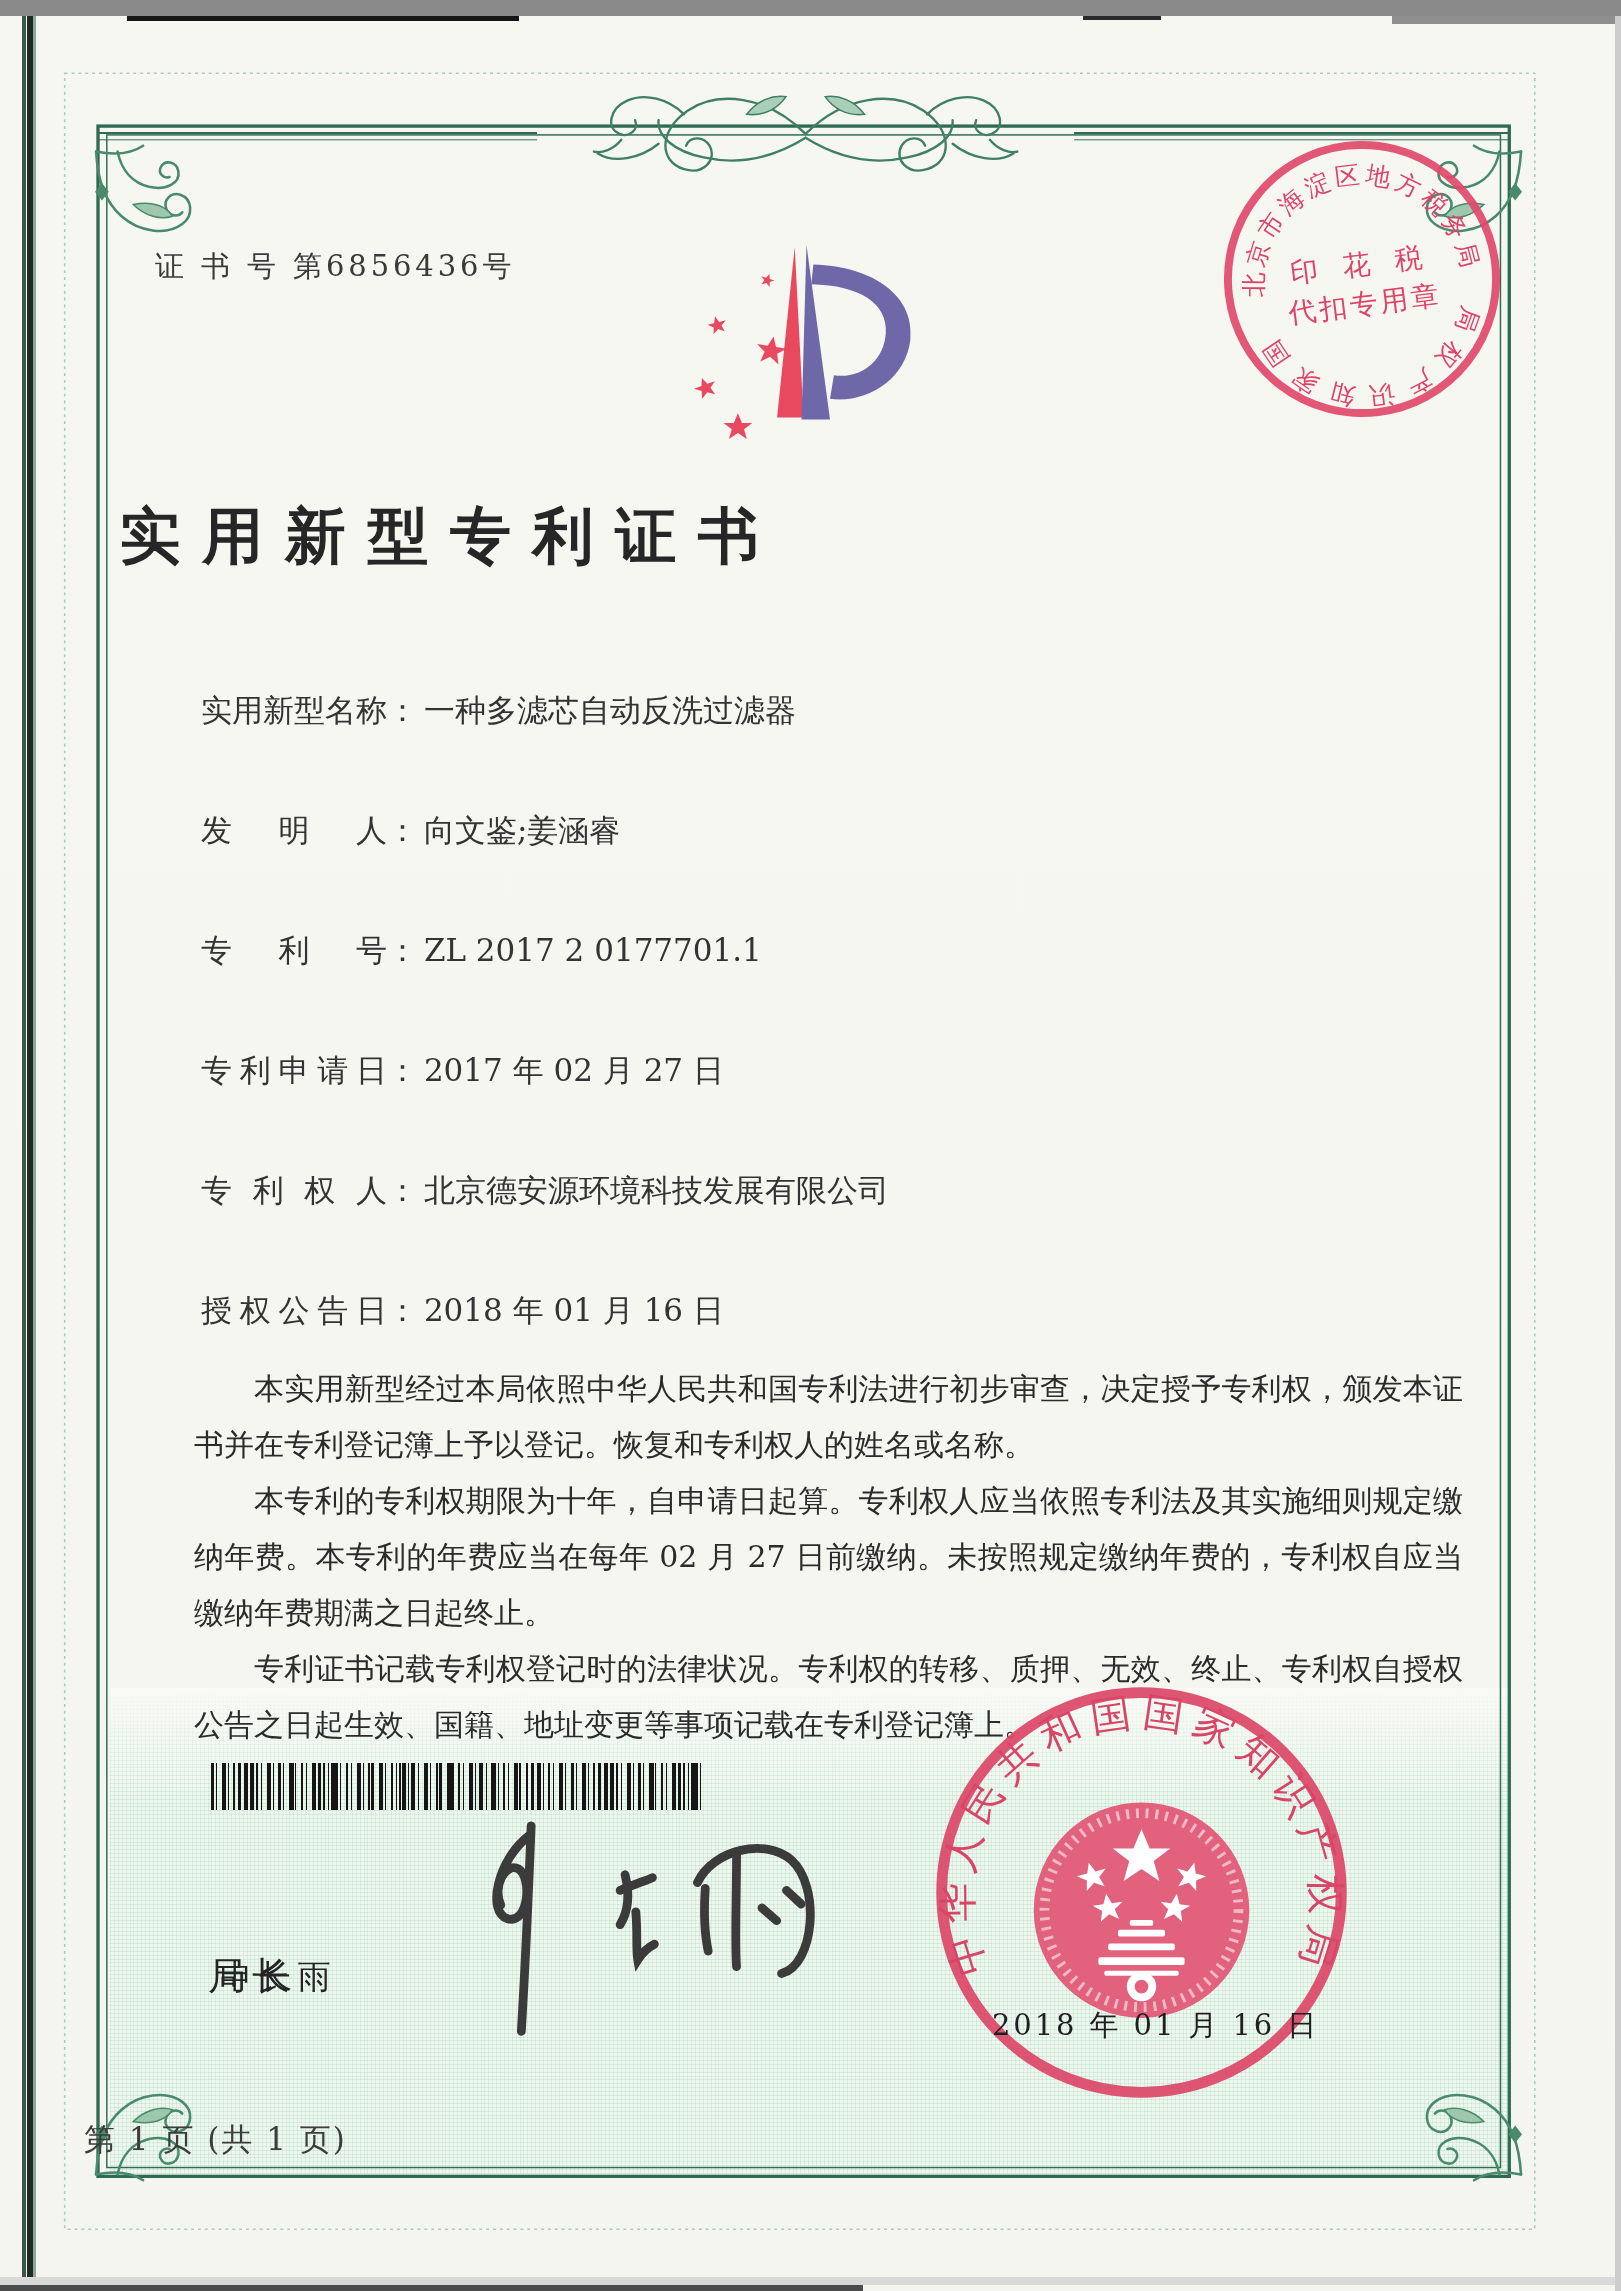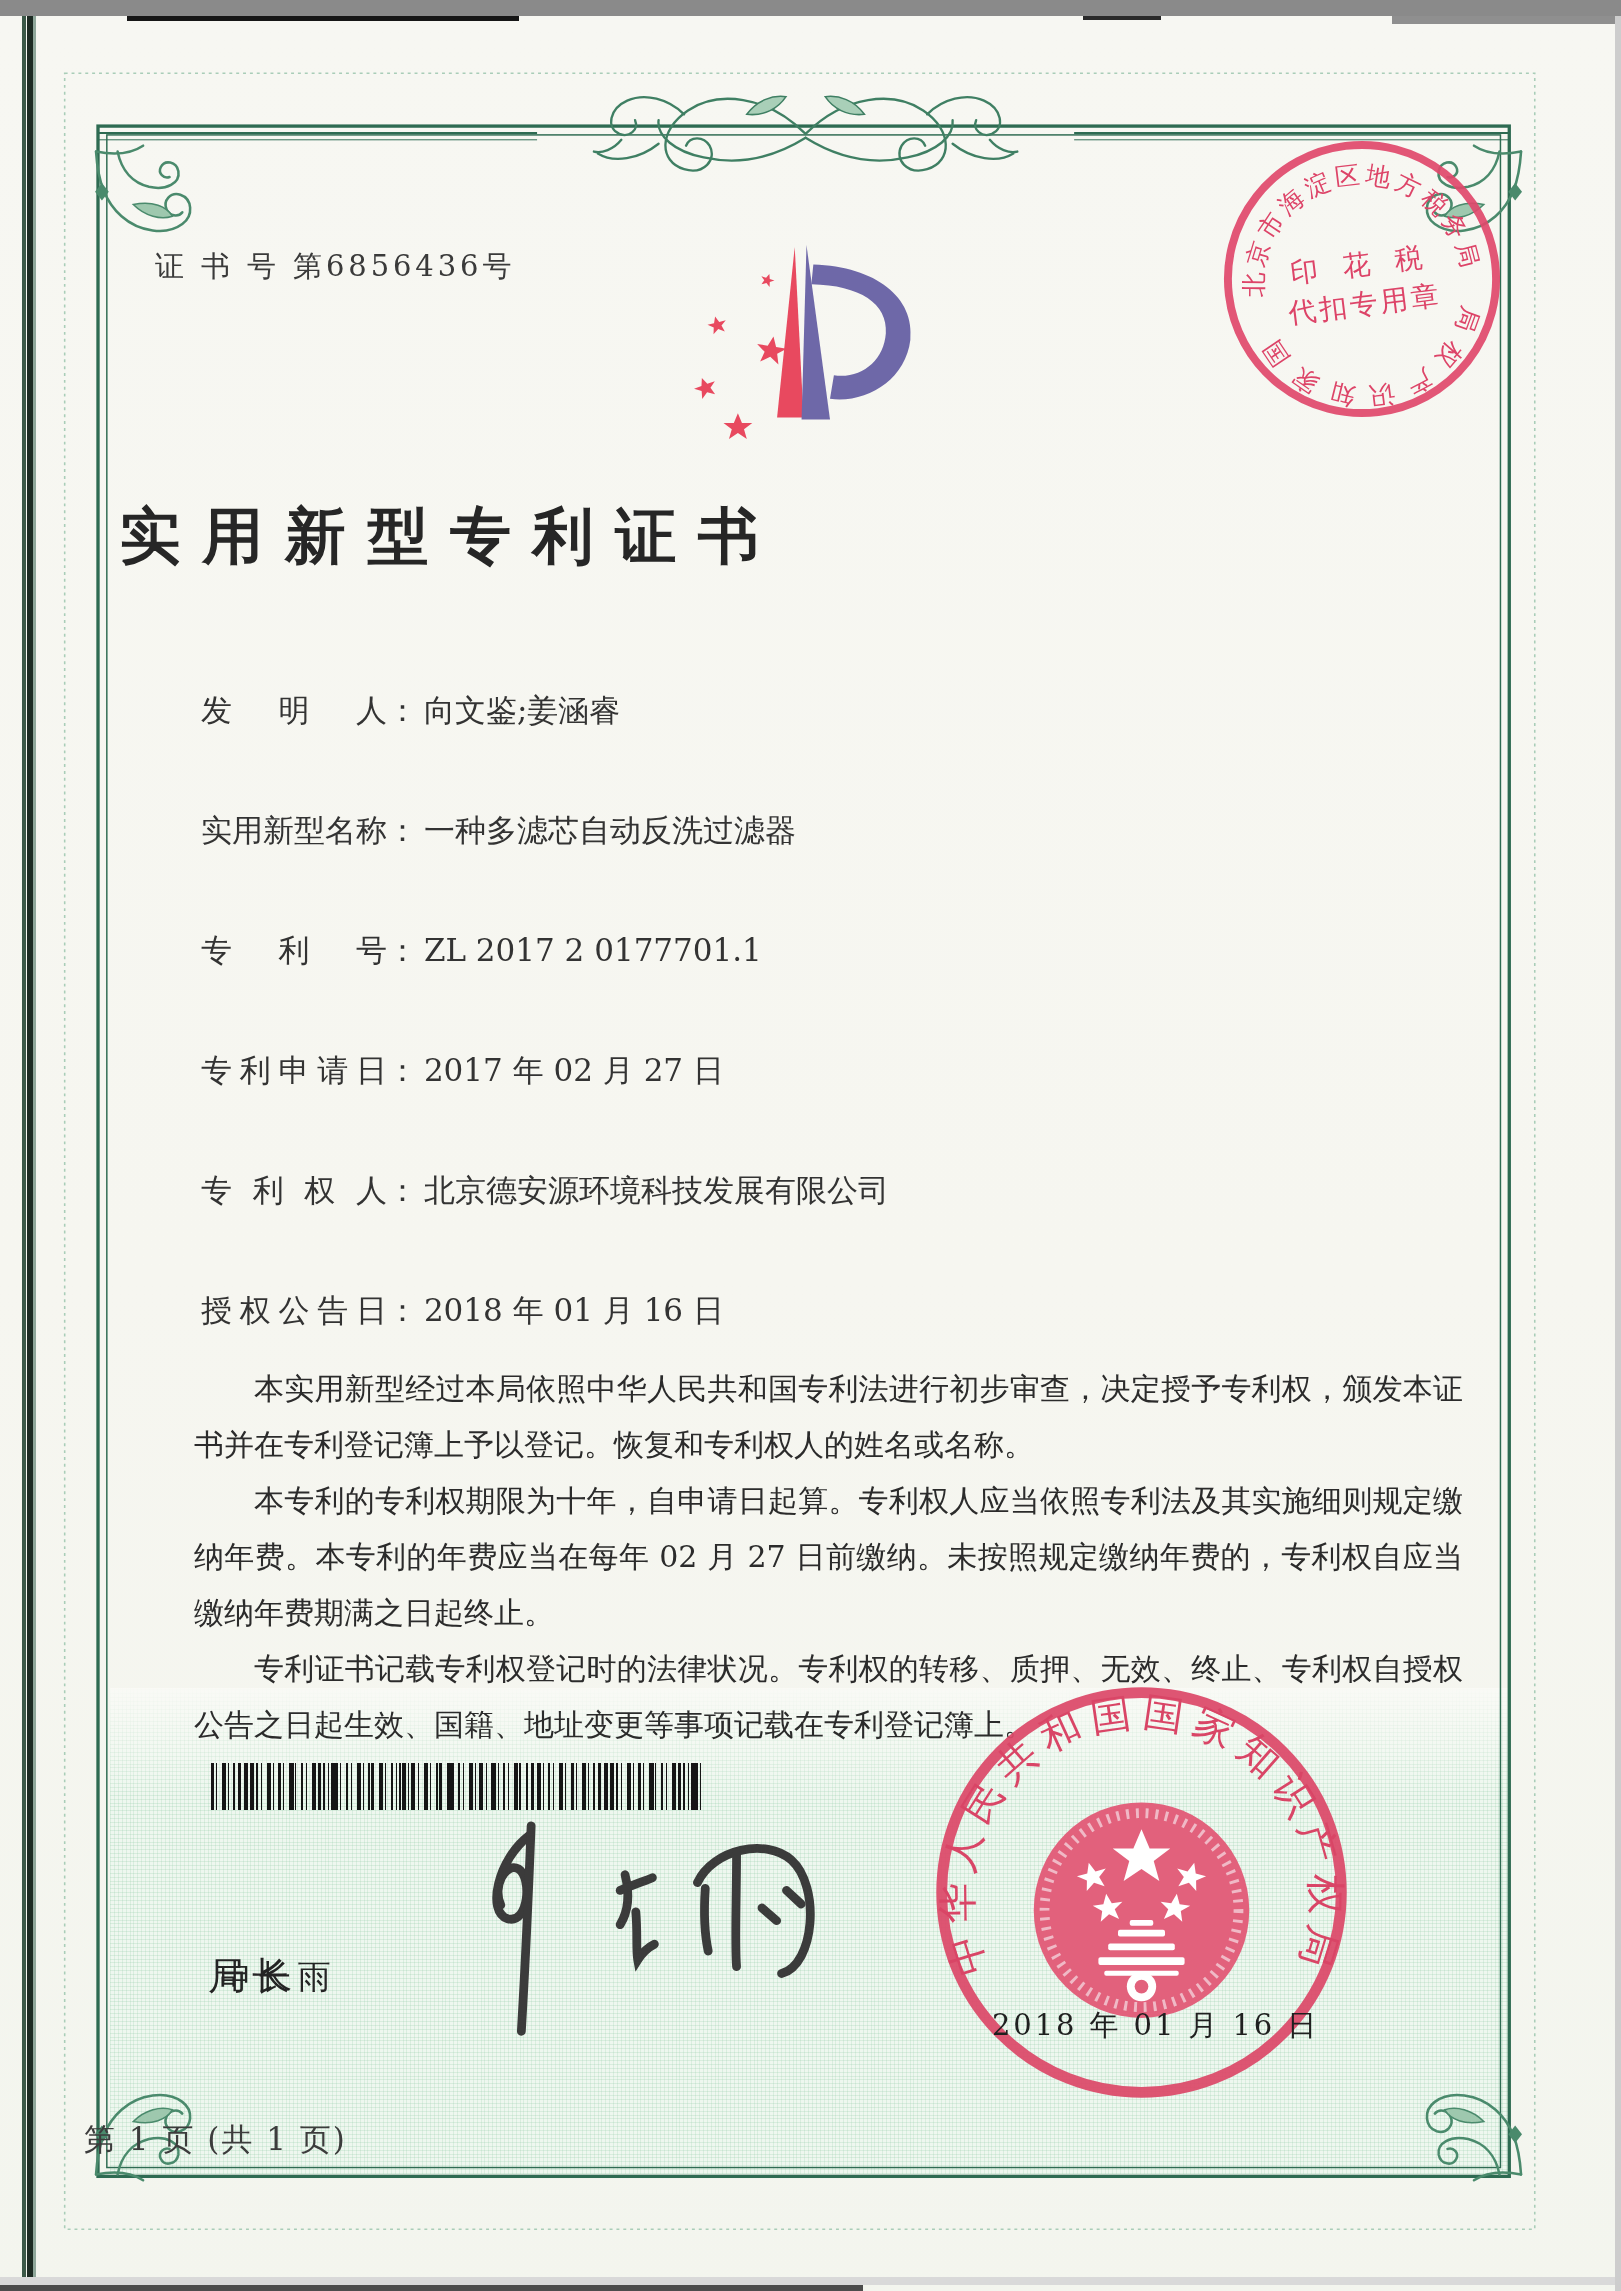--- a/index.html
+++ b/index.html
@@ -127,22 +127,22 @@
         <use href="#st" transform="translate(34,86) scale(0.85) rotate(-14)"></use>
         <use href="#st" transform="translate(89,112) scale(1.35) rotate(9)"></use>
         <use href="#st" transform="translate(22,150) scale(1.0) rotate(-20)"></use>
         <use href="#st" transform="translate(55,190) scale(1.3)"></use>
       </g>
     </svg>
 
     <div class="doc-title">实用新型专利证书</div>
 
     <div class="fields">
+        <div class="field-row"><span class="f-label">实用新型名称</span><span class="f-colon">：</span><span class="f-value">一种多滤芯自动反洗过滤器</span></div>
         <div class="field-row"><span class="f-label">发明人</span><span class="f-colon">：</span><span class="f-value">向文鉴;姜涵睿</span></div>
-        <div class="field-row"><span class="f-label">实用新型名称</span><span class="f-colon">：</span><span class="f-value">一种多滤芯自动反洗过滤器</span></div>
         <div class="field-row"><span class="f-label">专利号</span><span class="f-colon">：</span><span class="f-value">ZL 2017 2 0177701.1</span></div>
         <div class="field-row"><span class="f-label">专利申请日</span><span class="f-colon">：</span><span class="f-value">2017 年 02 月 27 日</span></div>
         <div class="field-row"><span class="f-label">专利权人</span><span class="f-colon">：</span><span class="f-value">北京德安源环境科技发展有限公司</span></div>
         <div class="field-row"><span class="f-label">授权公告日</span><span class="f-colon">：</span><span class="f-value">2018 年 01 月 16 日</span></div>
       </div>
 
     <div class="paras">
         <p>本实用新型经过本局依照中华人民共和国专利法进行初步审查，决定授予专利权，颁发本证书并在专利登记簿上予以登记。恢复和专利权人的姓名或名称。</p>
         <p>本专利的专利权期限为十年，自申请日起算。专利权人应当依照专利法及其实施细则规定缴纳年费。本专利的年费应当在每年 02 月 27 日前缴纳。未按照规定缴纳年费的，专利权自应当缴纳年费期满之日起终止。</p>
         <p>专利证书记载专利权登记时的法律状况。专利权的转移、质押、无效、终止、专利权自授权公告之日起生效、国籍、地址变更等事项记载在专利登记簿上。</p>

